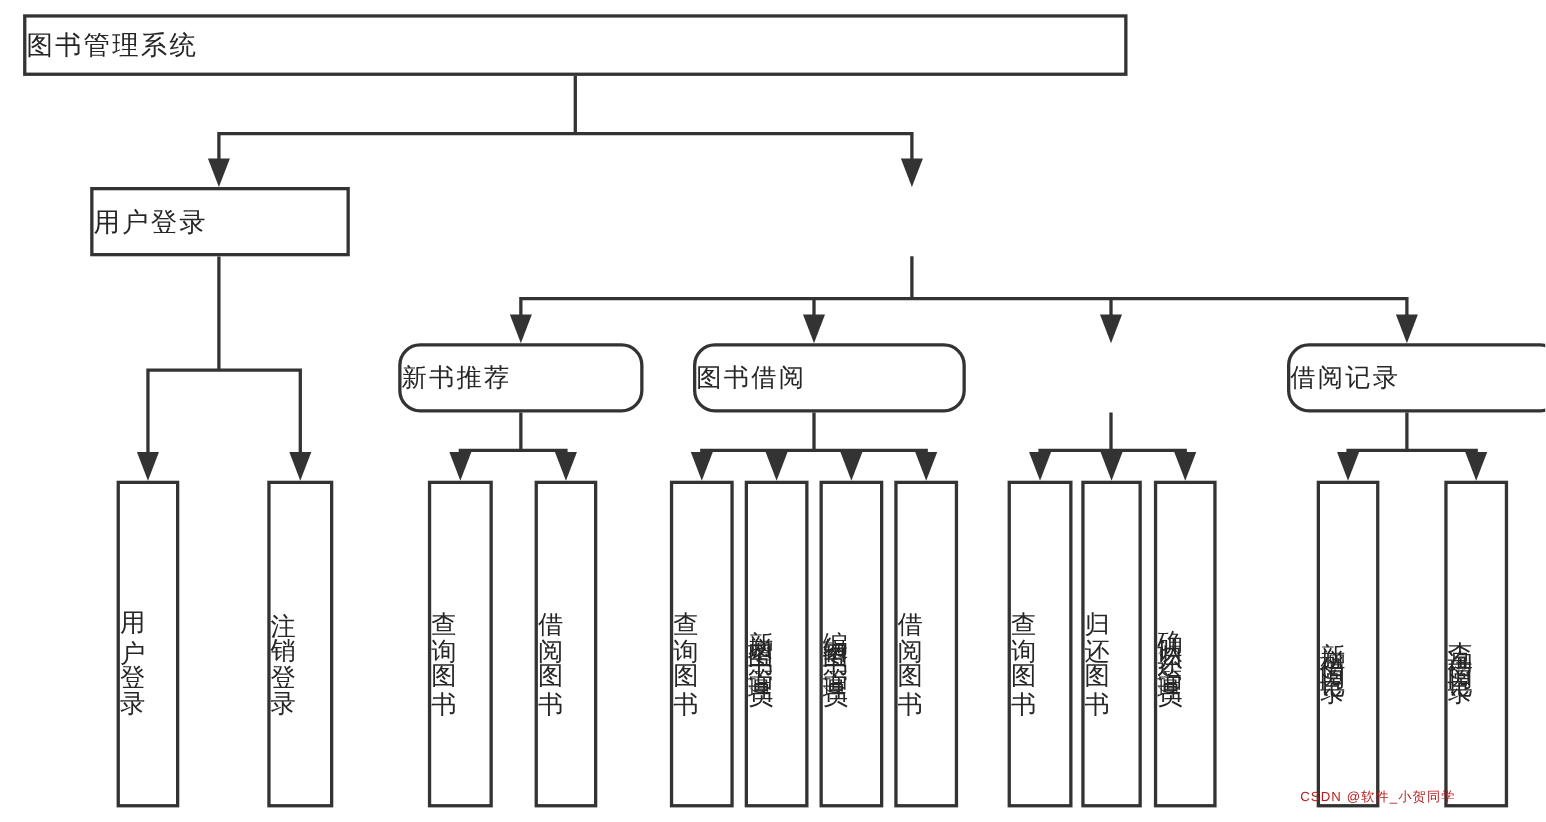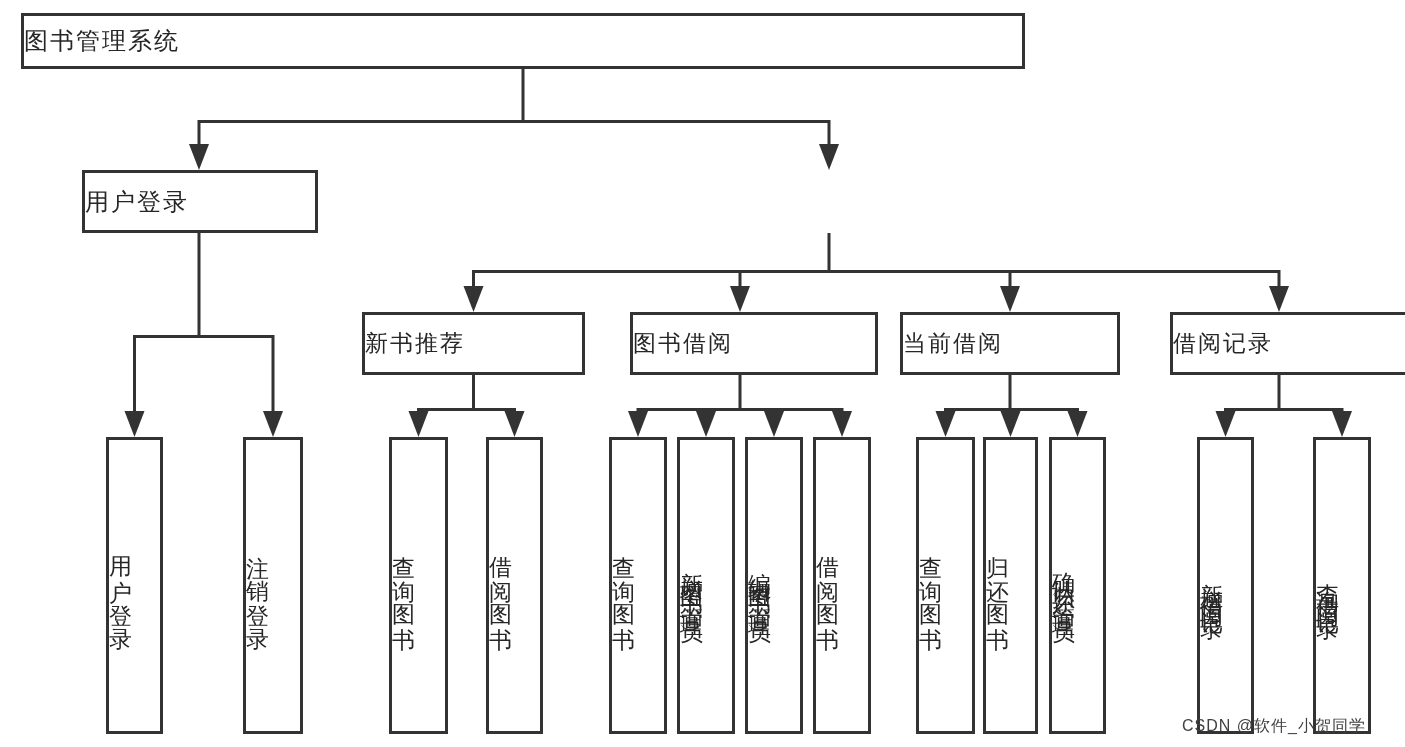--- a/index.html
+++ b/index.html
@@ -18,36 +18,36 @@
     background:#ffffff;
     display:flex;align-items:center;justify-content:flex-start;
     color:#262626;
     z-index:2;
   }
   .lvl-h{font-size:24px;letter-spacing:2px;}
   .lvl3{font-size:23px;letter-spacing:2px;}
   .root{left:21px;top:13px;width:1004px;height:56px;}
   .l2a{left:82px;top:170px;width:236px;height:63px;}
   .l2b{left:712px;top:170px;width:233px;height:63px;}
-  .l3{top:312px;height:63px;}
+  .l3{top:312px;height:63px;border-radius:20px;}
   .leaf{top:437px;height:297px;}
   .leaf-label{
     writing-mode:vertical-lr;
     text-orientation:mixed;
     font-size:23px;
     letter-spacing:24px;
     color:#262626;
     line-height:1;
   }
   .leaf-label.tight{letter-spacing:7px;}
   .watermark{
     position:absolute;
     left:1182px;top:716px;
-    font-size:16px;
-    color:#404040;
+    font-size:12px;
+    color:#b91c1c;
     letter-spacing:1px;
     white-space:nowrap;
     z-index:5;
   }
 </style>
 </head>
 <body>
 
 <div class="canvas">
 
@@ -116,23 +116,20 @@
   <div class="box l2a lvl-h">
     <span>用户登录</span>
   </div>
 
   <div class="box l3 lvl3" style="left:362px;width:223px;">
     <span>新书推荐</span>
   </div>
   <div class="box l3 lvl3" style="left:630px;width:248px;">
     <span>图书借阅</span>
   </div>
-  <div class="box l3 lvl3" style="left:900px;width:220px;">
-    <span>当前借阅</span>
-  </div>
   <div class="box l3 lvl3" style="left:1170px;width:250px;">
     <span>借阅记录</span>
   </div>
 
   <div class="box leaf" style="left:106px;width:57px;">
     <span class="leaf-label">用户登录</span>
   </div>
   <div class="box leaf" style="left:243px;width:60px;">
     <span class="leaf-label">注销登录</span>
   </div>

